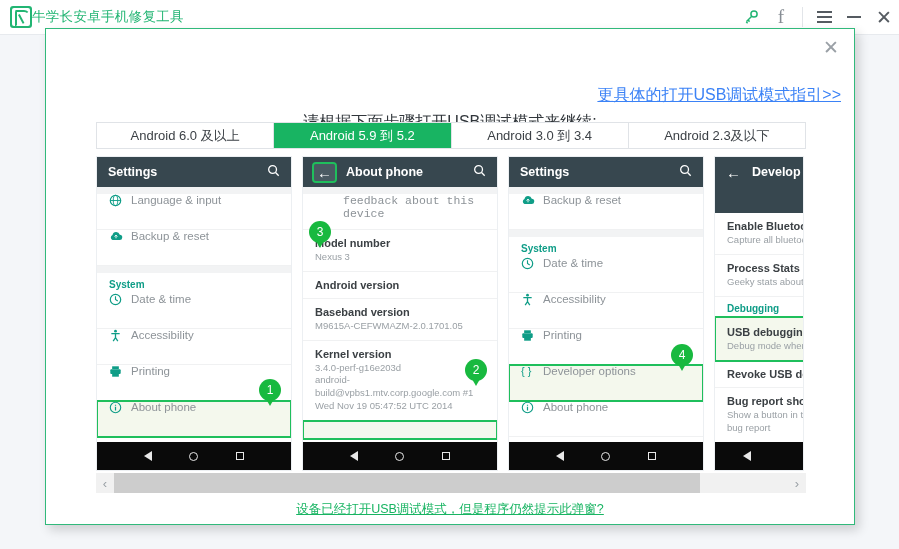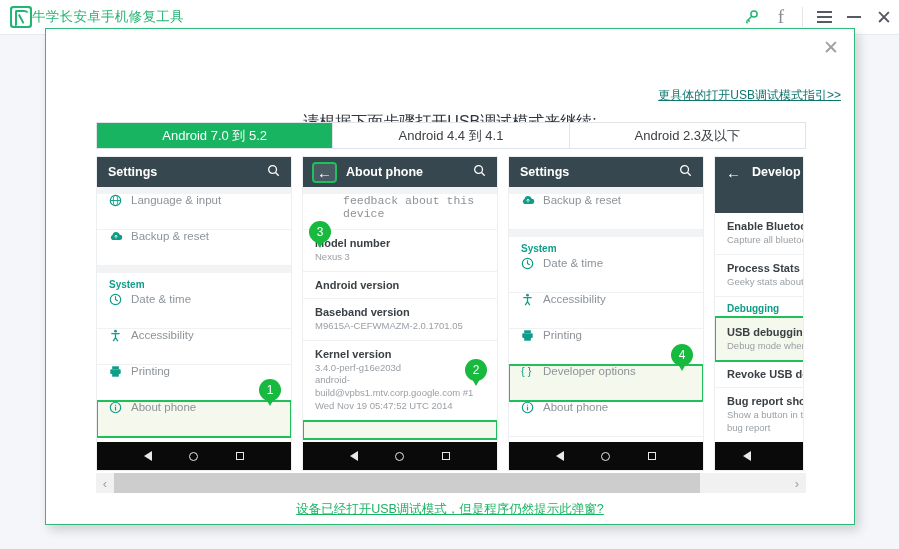--- a/index.html
+++ b/index.html
@@ -79,21 +79,21 @@
   .dialog-close {
     position: absolute; right: 10px; top: 6px;
     width: 26px; height: 26px; color: #9aa0a6;
     font-size: 19px; line-height: 26px; text-align: center;
     cursor: pointer;
   }
   .guide-link-wrap {
     position: absolute; right: 13px; top: 56px;
   }
   .guide-link {
-    font-size: 12px; color: #0f766e; text-decoration: underline;
+    font-size: 16px; color: #3b82f6; text-decoration: underline;
     white-space: nowrap;
   }
   .dialog-title {
     position: absolute; left: 0; right: 0; top: 83px;
     text-align: center; font-size: 16px; color: #31363b;
   }
 
   
   .tabs {
     position: absolute; left: 50px; top: 93px;
@@ -271,22 +271,23 @@
 
     <div class="dialog-close">✕</div>
 
     <div class="guide-link-wrap">
       <span class="guide-link">更具体的打开USB调试模式指引&gt;&gt;</span>
     </div>
 
     <div class="dialog-title">请根据下面步骤打开USB调试模式来继续:</div>
 
     <div class="tabs">
-      <div class="tab active">Android 7.0 到 5.2</div>
-      <div class="tab">Android 4.4 到 4.1</div>
+      <div class="tab">Android 6.0 及以上</div>
+      <div class="tab active">Android 5.9 到 5.2</div>
+      <div class="tab">Android 3.0 到 3.4</div>
       <div class="tab">Android 2.3及以下</div>
     </div>
 
     <div class="strip">
 
       <div class="phone">
         <div class="phone-bar">
           <span class="title">Settings</span>
           <span class="search">
             <svg width="13" height="13" viewBox="0 0 14 14">

